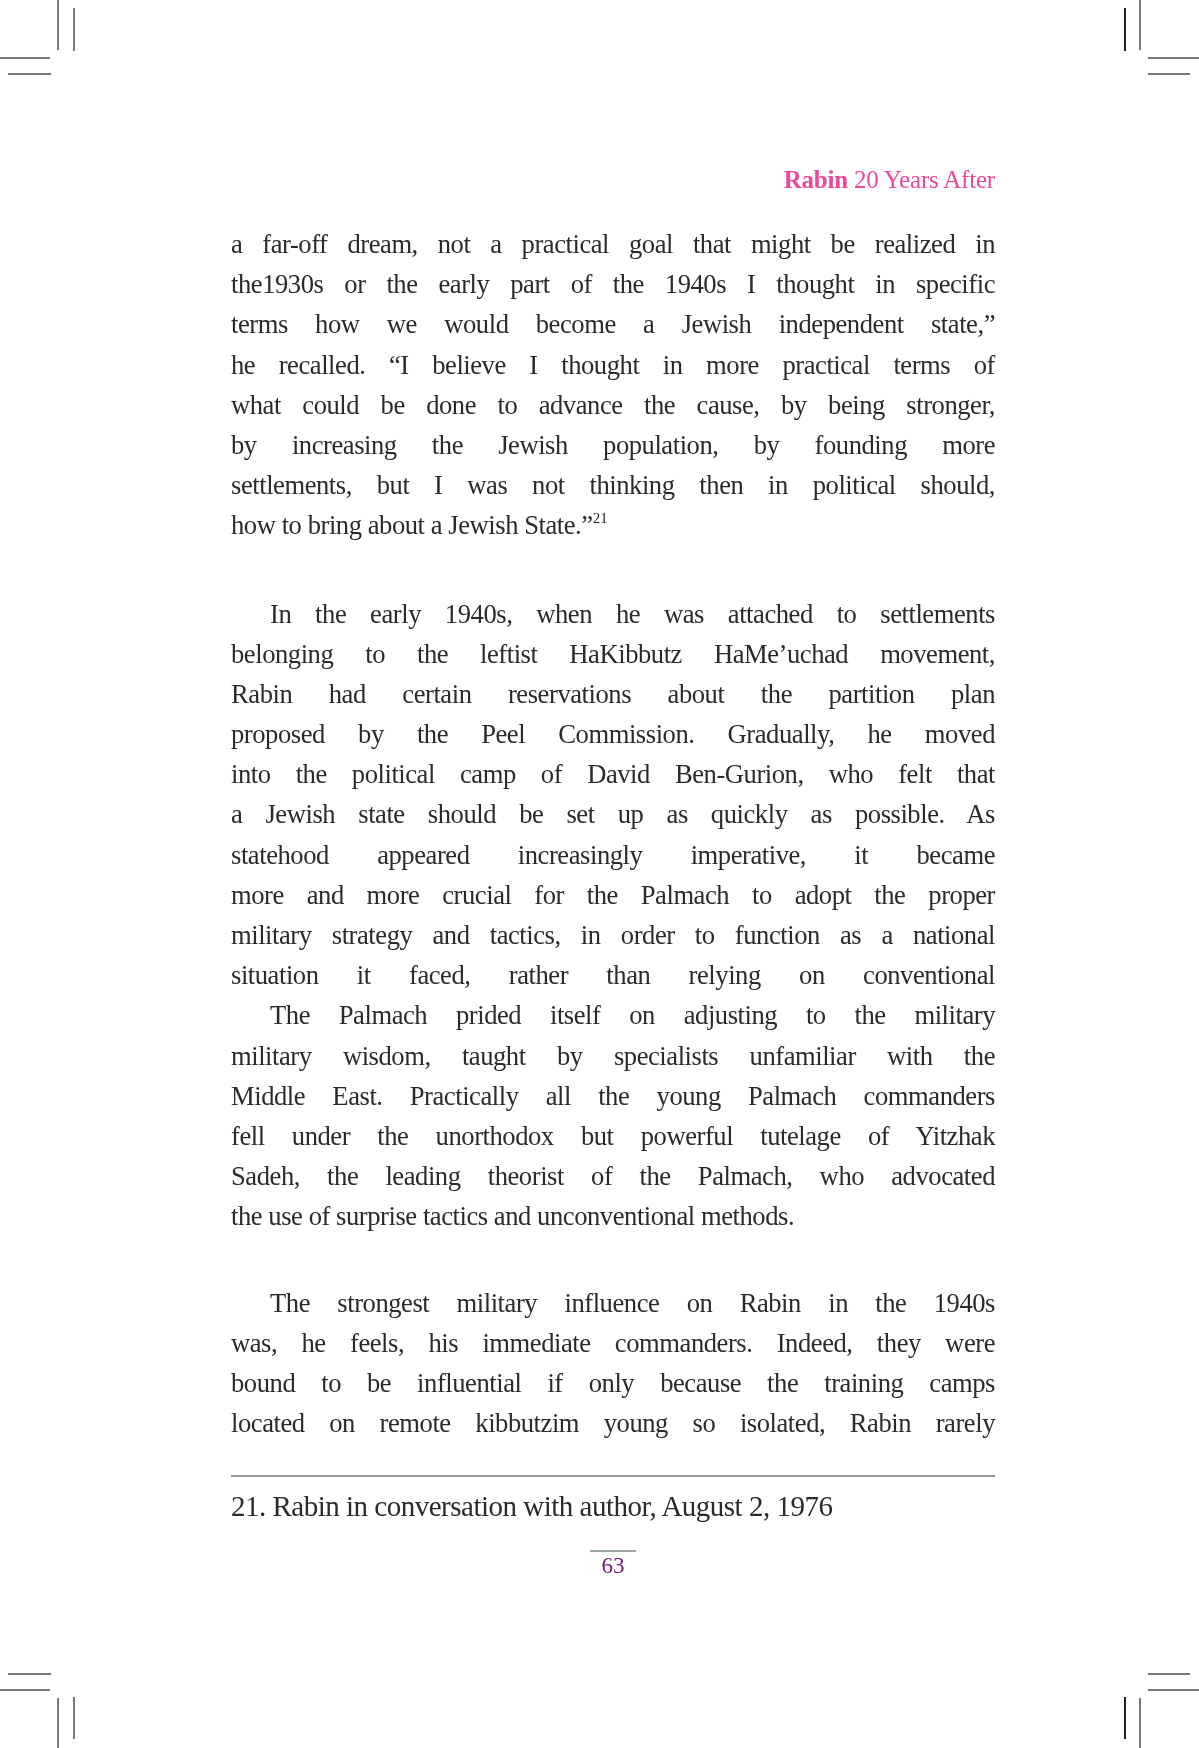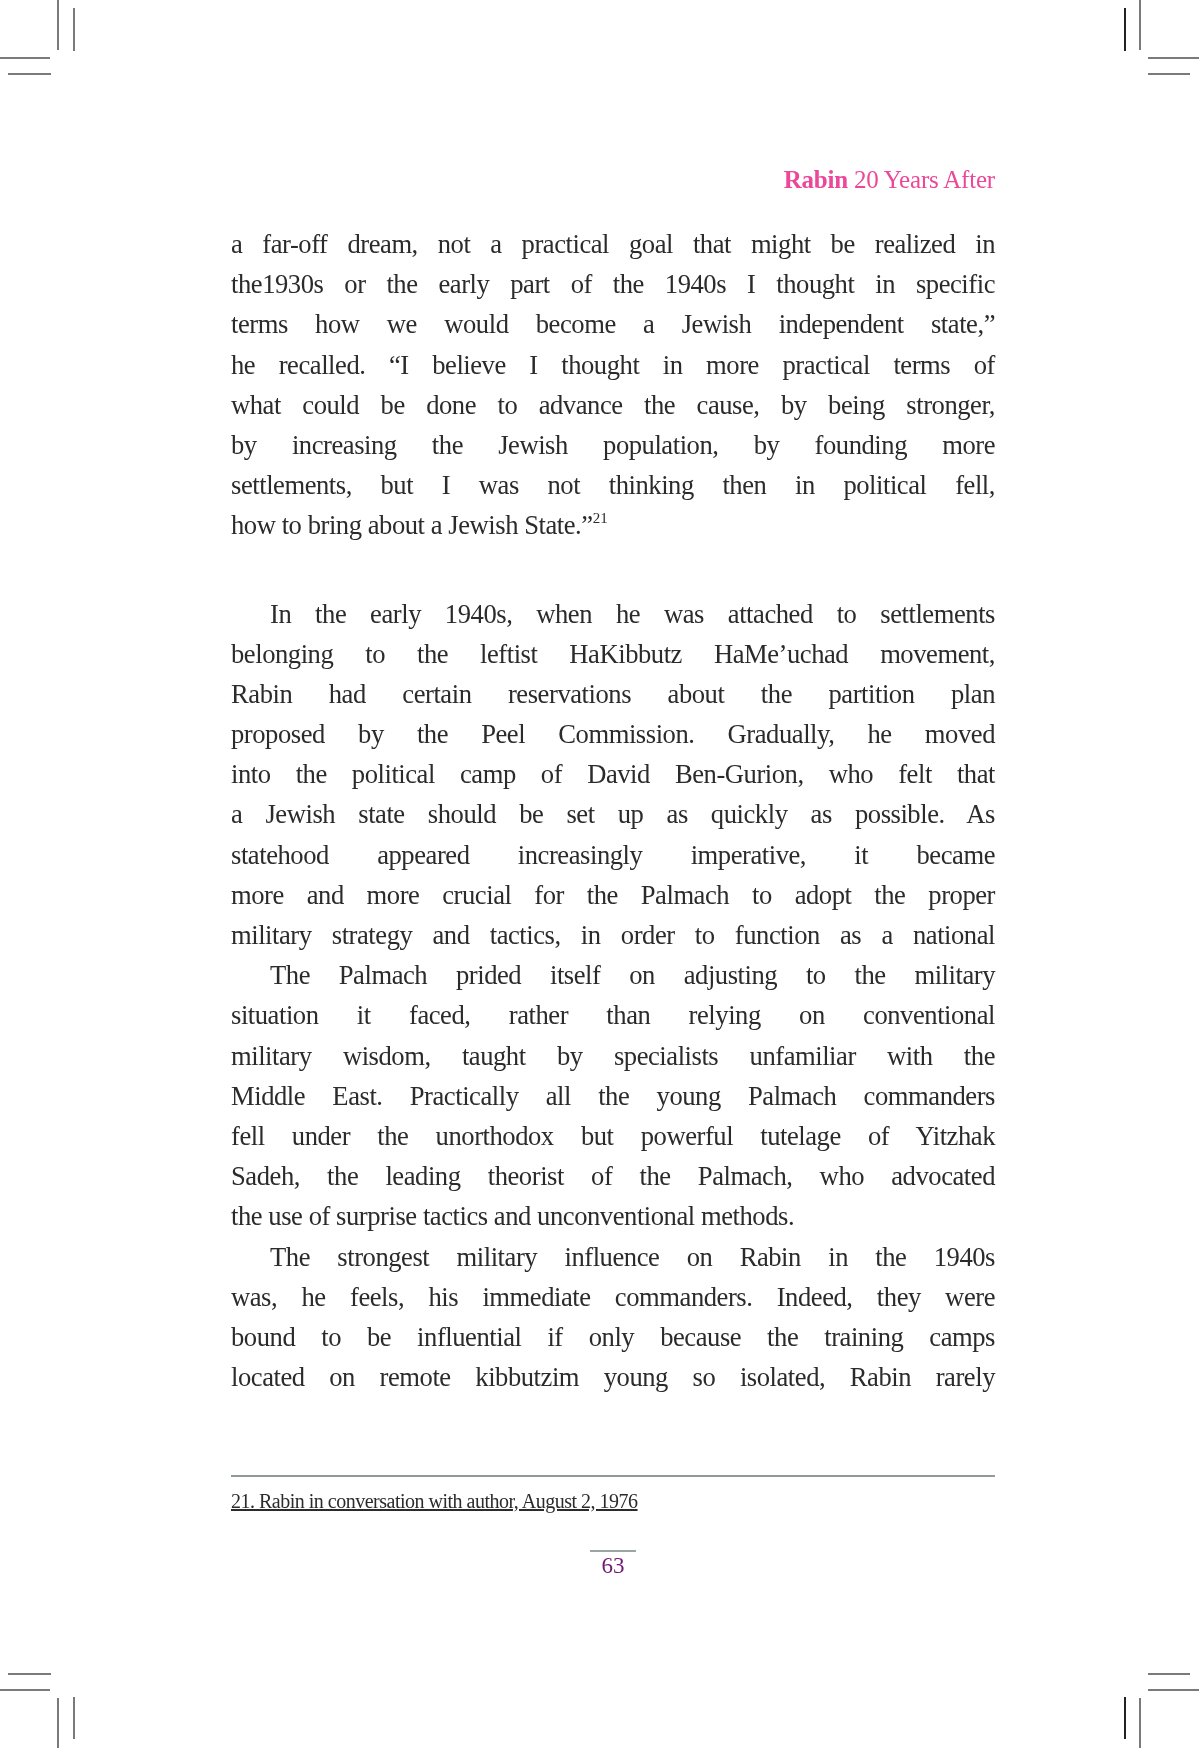--- a/index.html
+++ b/index.html
@@ -70,25 +70,24 @@
       left: 231px;
       top: 1475px;
       width: 764px;
       height: 2px;
       background: #8f9a99;
     }
     .footnote {
       position: absolute;
       left: 231px;
       top: 1490px;
-      font-size: 20px;
+      font-size: 29px;
       letter-spacing: -0.5px;
       color: #2b2b2b;
       white-space: nowrap;
-      text-decoration: underline;
     }
     .page-number-rule {
       position: absolute;
       left: 590px;
       top: 1550px;
       width: 46px;
       height: 2px;
       background: #9aa5a4;
     }
     .page-number {
@@ -129,45 +128,45 @@
 </div>
 
 <div class="body-text">
   <p>
     <span class="line">a far-off dream, not a practical goal that might be realized in</span>
     <span class="line">the1930s or the early part of the 1940s I thought in specific</span>
     <span class="line">terms how we would become a Jewish independent state,”</span>
     <span class="line">he recalled. “I believe I thought in more practical terms of</span>
     <span class="line">what could be done to advance the cause, by being stronger,</span>
     <span class="line">by increasing the Jewish population, by founding more</span>
-    <span class="line">settlements, but I was not thinking then in political fell,</span>
+    <span class="line">settlements, but I was not thinking then in political should,</span>
     <span class="line last"><span>how to bring about a Jewish State.”</span><sup class="fn">21</sup></span>
   </p>
   <p>
     <span class="line" style="padding-left:39px;margin-top:48px;">In the early 1940s, when he was attached to settlements</span>
     <span class="line">belonging to the leftist HaKibbutz HaMe’uchad movement,</span>
     <span class="line">Rabin had certain reservations about the partition plan</span>
     <span class="line">proposed by the Peel Commission. Gradually, he moved</span>
     <span class="line">into the political camp of David Ben-Gurion, who felt that</span>
     <span class="line">a Jewish state should be set up as quickly as possible. As</span>
     <span class="line">statehood appeared increasingly imperative, it became</span>
     <span class="line">more and more crucial for the Palmach to adopt the proper</span>
     <span class="line">military strategy and tactics, in order to function as a national</span>
   </p>
   <p>
+    <span class="line">situation it faced, rather than relying on conventional</span>
     <span class="line" style="padding-left:39px;">The Palmach prided itself on adjusting to the military</span>
-    <span class="line">situation it faced, rather than relying on conventional</span>
     <span class="line">military wisdom, taught by specialists unfamiliar with the</span>
     <span class="line">Middle East. Practically all the young Palmach commanders</span>
     <span class="line">fell under the unorthodox but powerful tutelage of Yitzhak</span>
     <span class="line">Sadeh, the leading theorist of the Palmach, who advocated</span>
     <span class="line last">the use of surprise tactics and unconventional methods.</span>
   </p>
   <p>
-    <span class="line" style="padding-left:39px;">The strongest military influence on Rabin in the 1940s</span>
+    <span class="line" style="padding-left:39px;margin-top:46px;">The strongest military influence on Rabin in the 1940s</span>
     <span class="line">was, he feels, his immediate commanders. Indeed, they were</span>
     <span class="line">bound to be influential if only because the training camps</span>
     <span class="line">located on remote kibbutzim young so isolated, Rabin rarely</span>
   </p>
 </div>
 
 <div class="footnote-rule"></div>
 <div class="footnote">21. Rabin in conversation with author, August 2, 1976</div>
 
 <div class="page-number-rule"></div>

